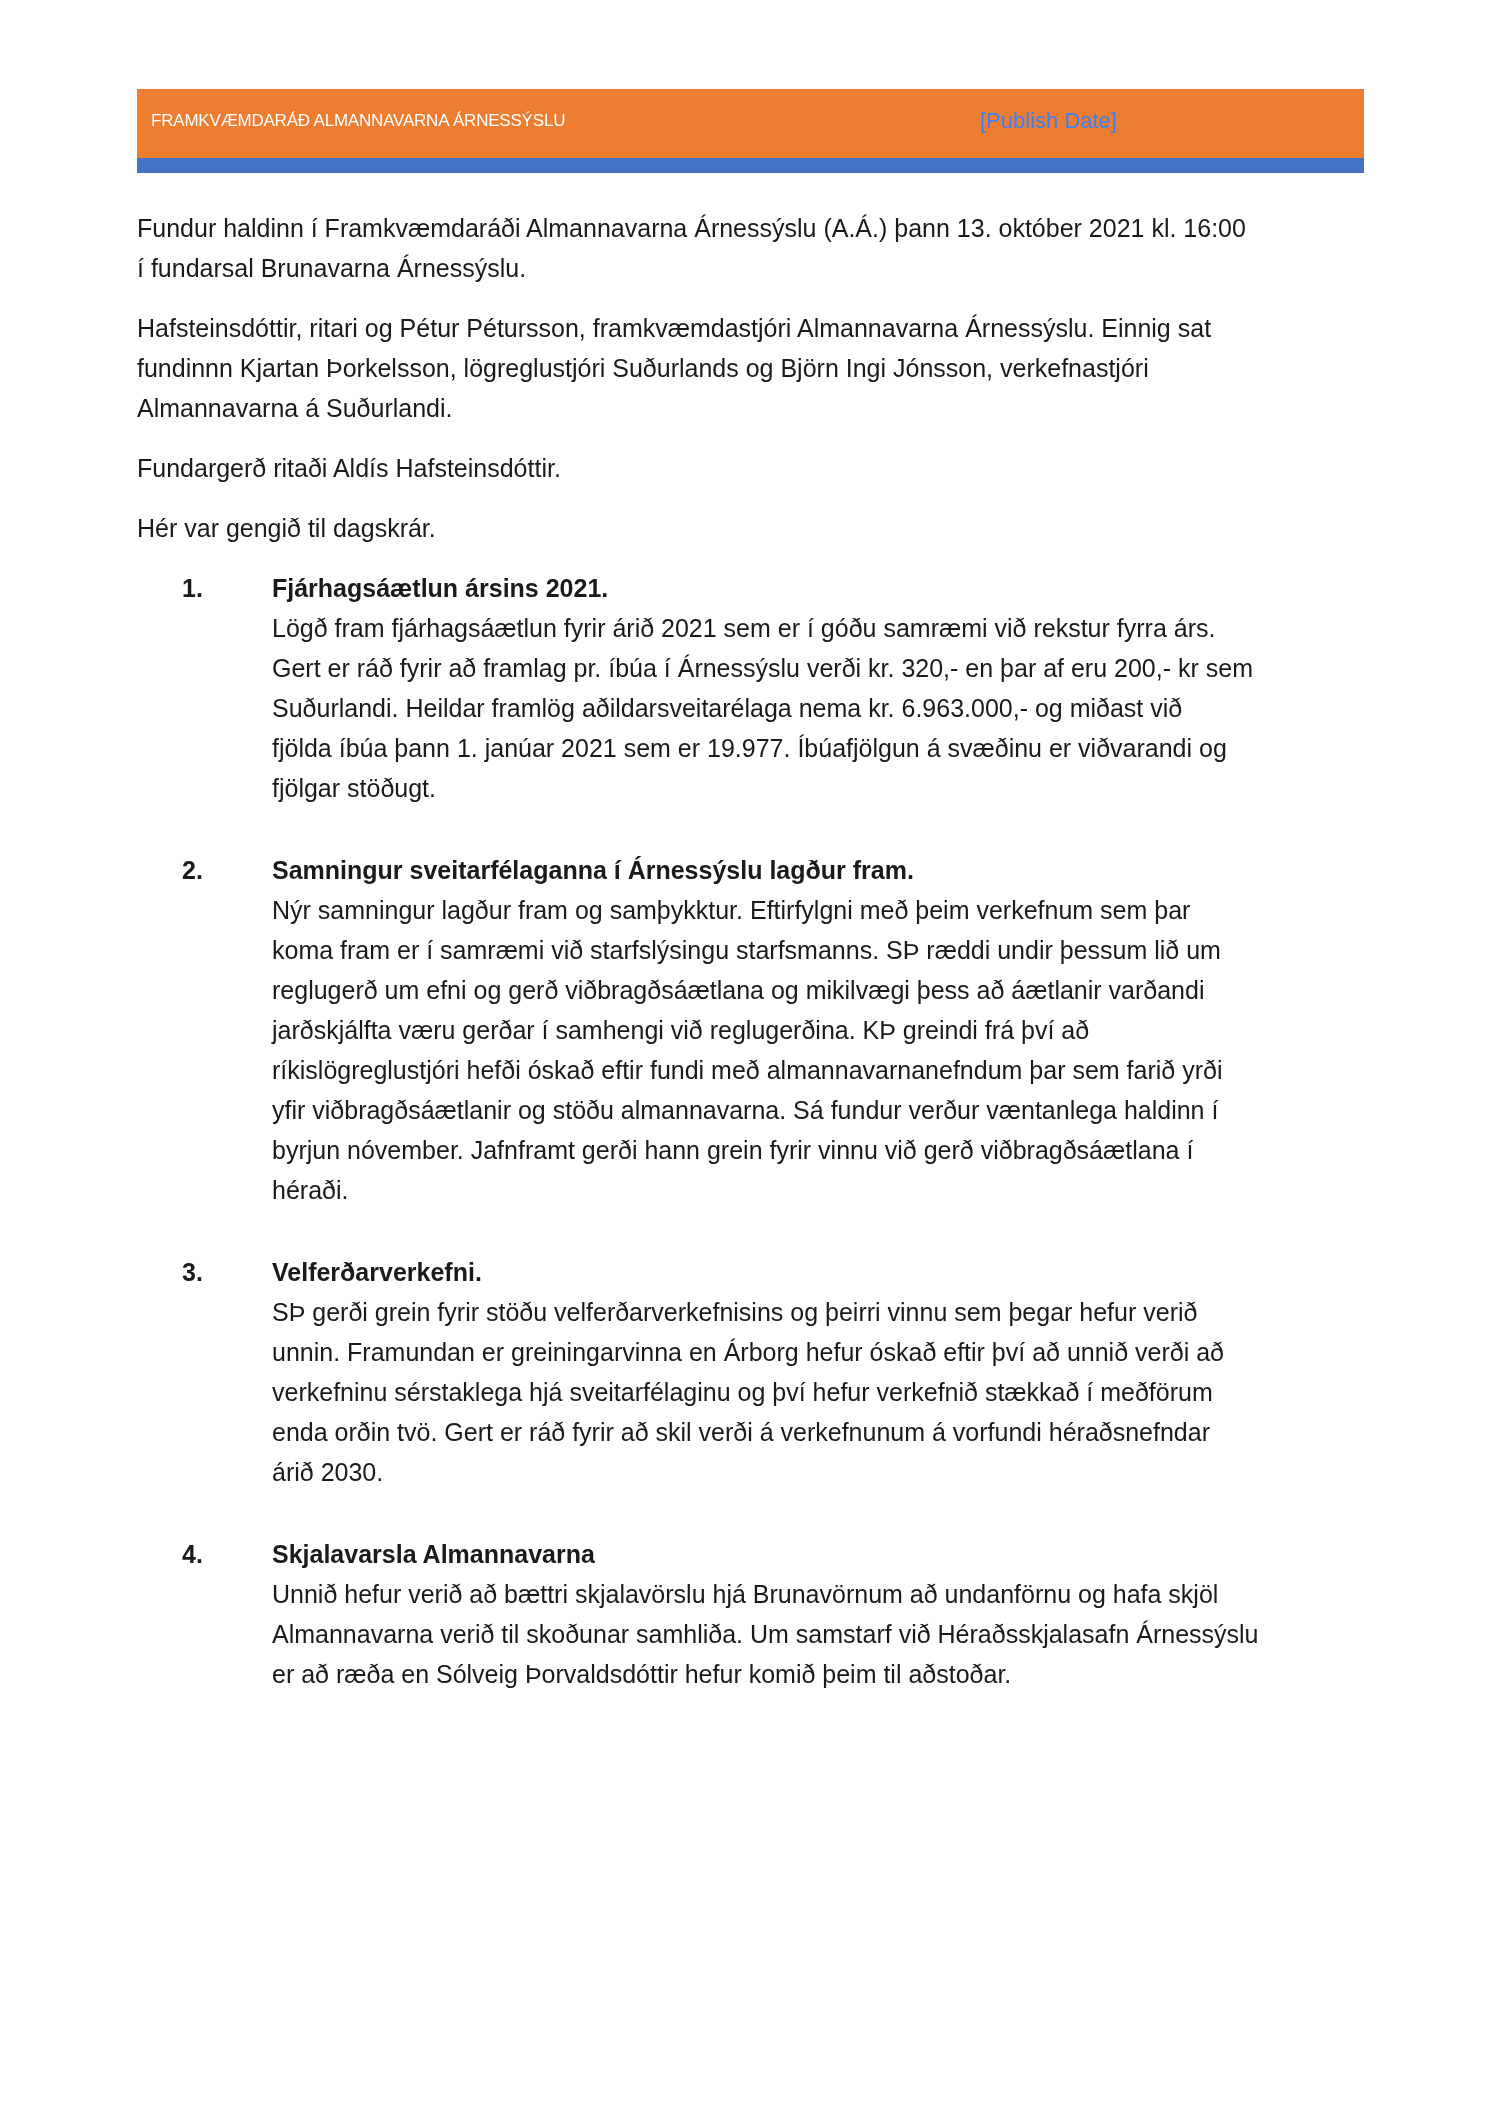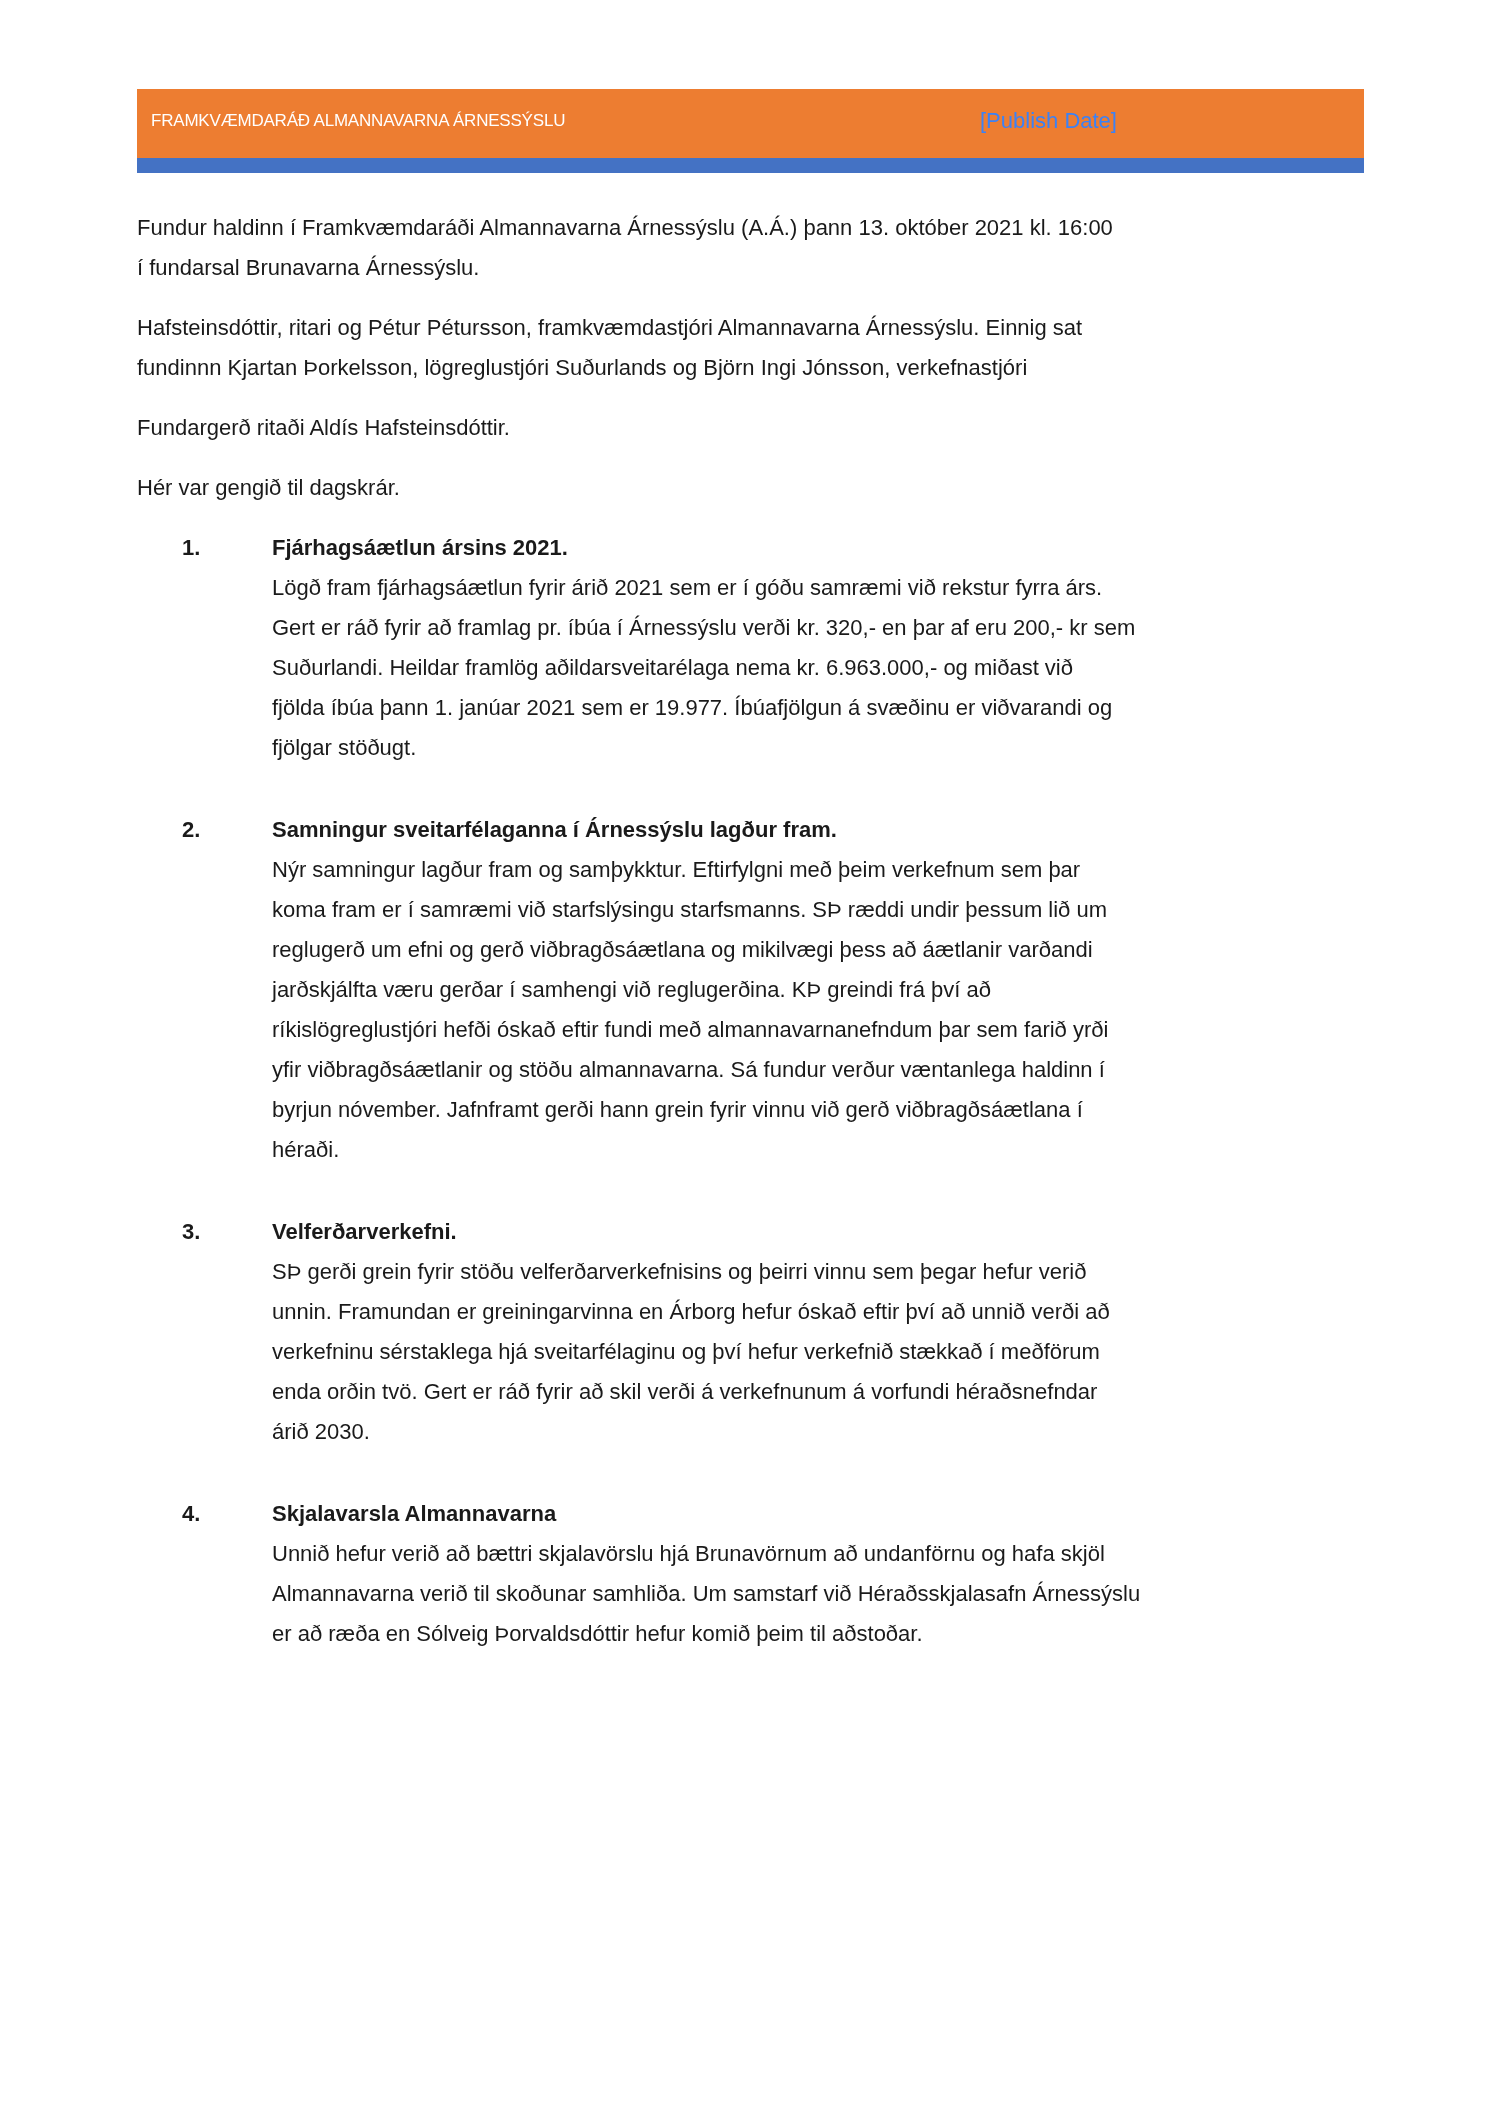--- a/index.html
+++ b/index.html
@@ -54,21 +54,21 @@
     top: 19px;
     font-size: 22px;
     color: #3b82f6;
     white-space: nowrap;
   }
   .content {
     position: absolute;
     left: 137px;
     top: 208px;
     width: 1240px;
-    font-size: 22px;
+    font-size: 25px;
     line-height: 40px;
   }
   .para {
     margin: 0 0 20px 0;
   }
   .line {
     display: block;
     white-space: nowrap;
   }
   .agenda {
@@ -105,20 +105,21 @@
 
 <div class="content">
   <div id="intro">
       <p class="para">
         <span class="line">Fundur haldinn í Framkvæmdaráði Almannavarna Árnessýslu (A.Á.) þann 13. október  2021 kl. 16:00</span>
         <span class="line">í fundarsal Brunavarna Árnessýslu.</span>
       </p>
       <p class="para">
         <span class="line">Hafsteinsdóttir, ritari og Pétur Pétursson, framkvæmdastjóri Almannavarna Árnessýslu.  Einnig sat</span>
         <span class="line">fundinnn Kjartan Þorkelsson, lögreglustjóri Suðurlands og Björn Ingi Jónsson, verkefnastjóri</span>
+        <span class="line">Almannavarna á Suðurlandi.</span>
       </p>
       <p class="para">
         <span class="line">Fundargerð ritaði Aldís Hafsteinsdóttir.</span>
       </p>
       <p class="para">
         <span class="line">Hér var gengið til dagskrár.</span>
       </p>
     </div>
   <ol id="agenda" class="agenda">
       <li class="agenda-item">

